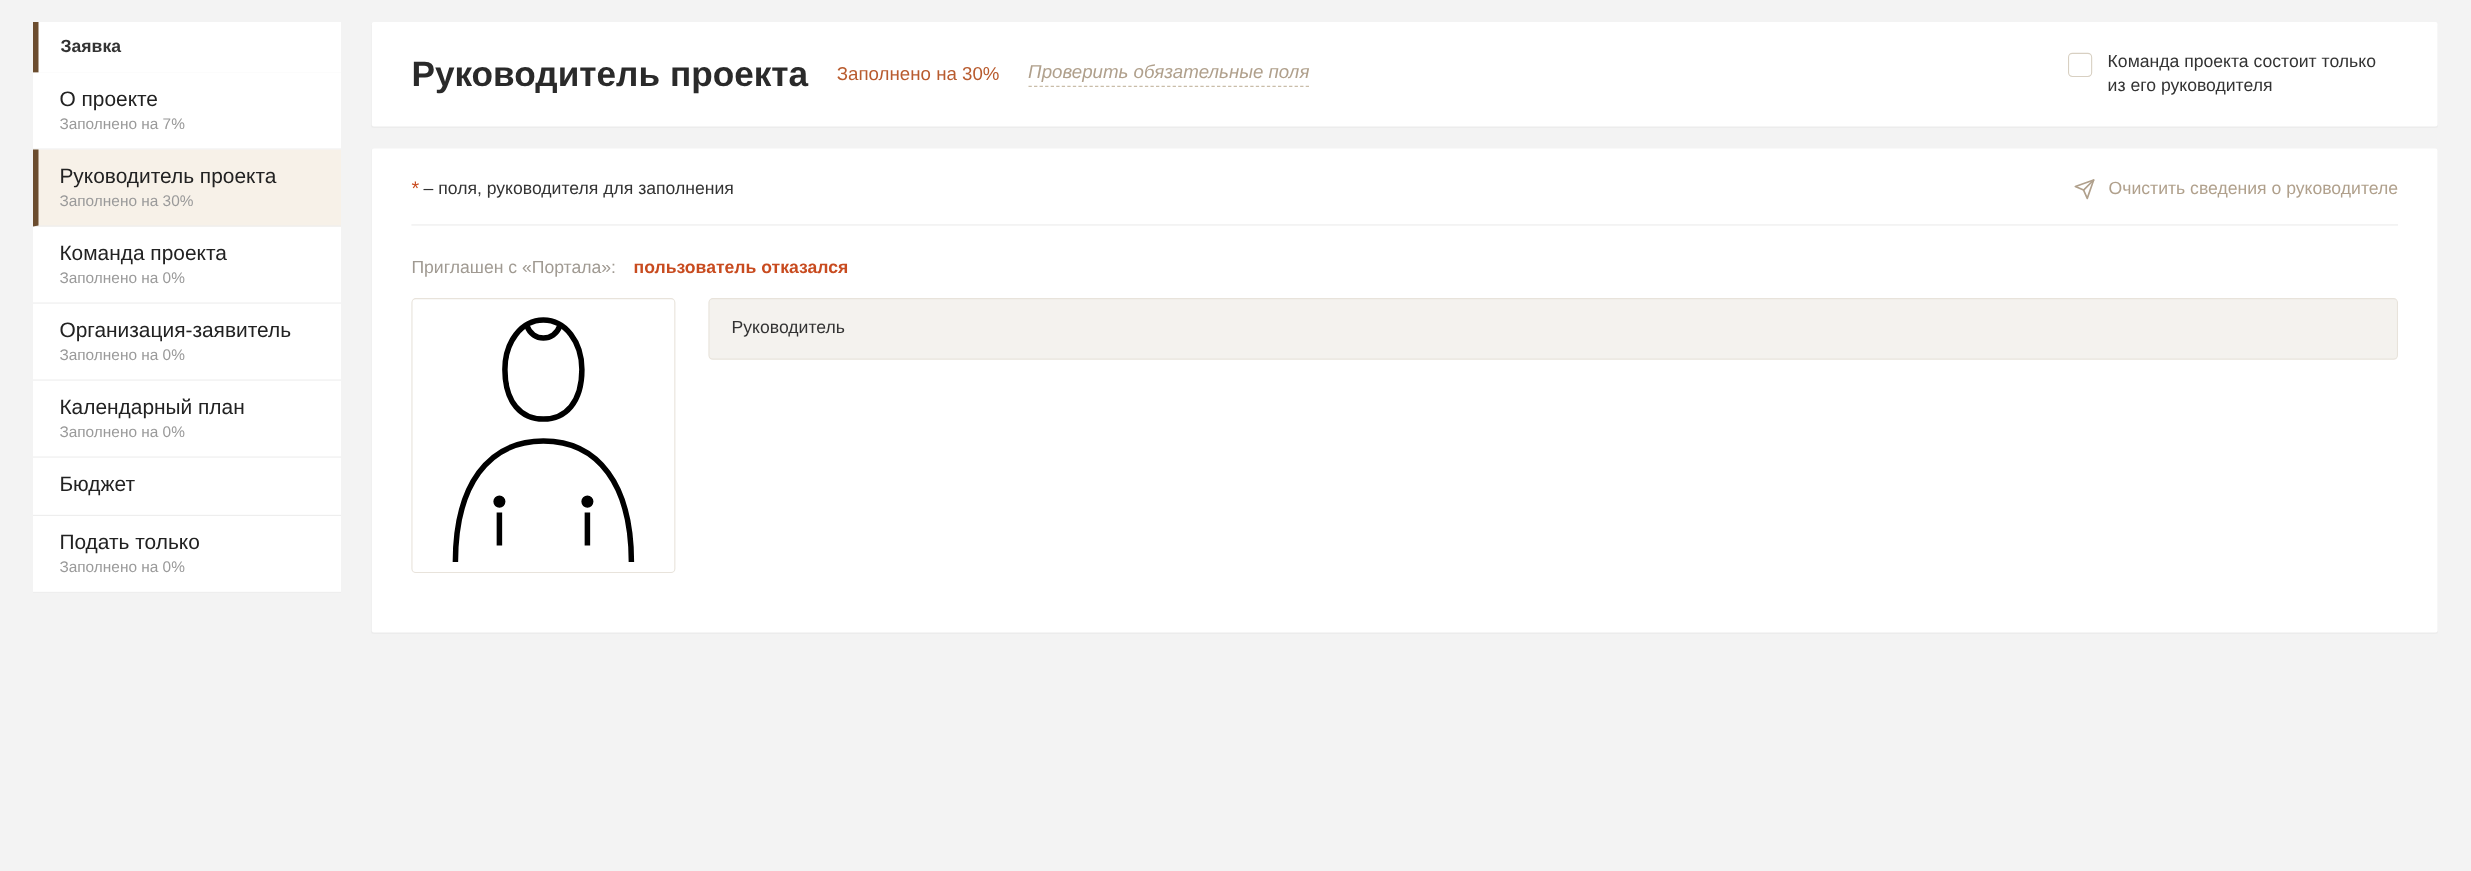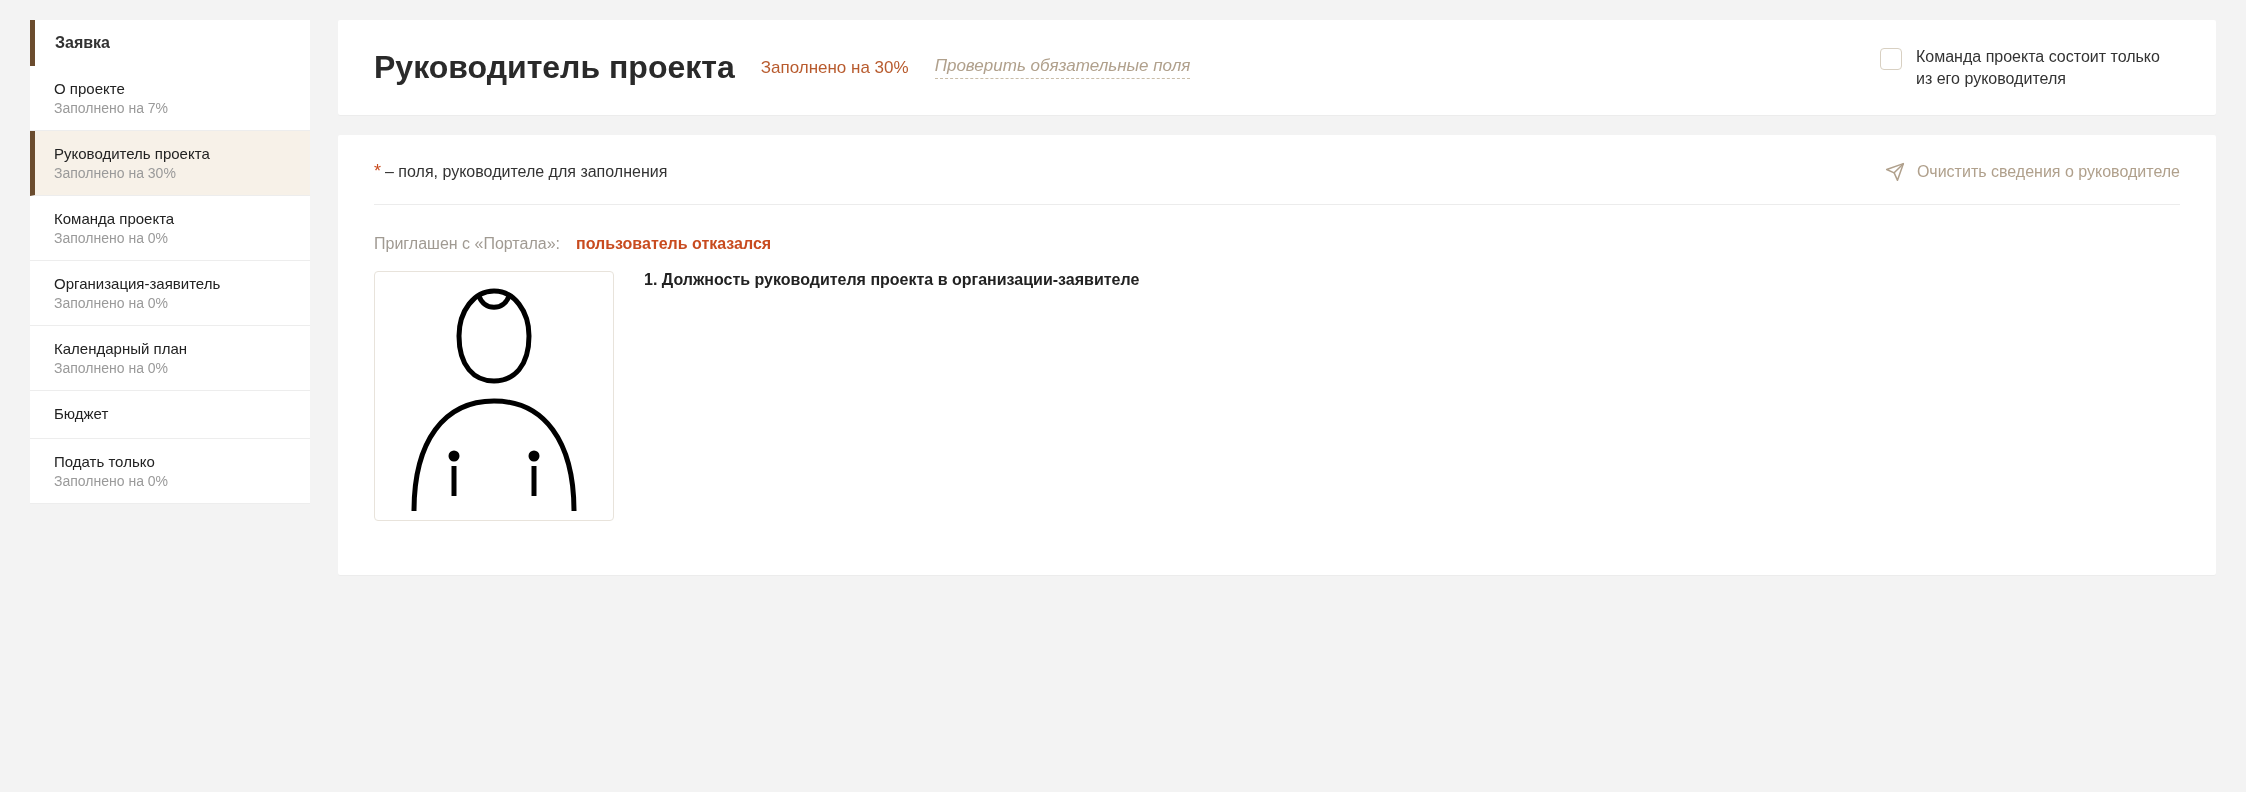--- a/index.html
+++ b/index.html
@@ -31,21 +31,21 @@
       padding: 14px 24px;
       border-bottom: 1px solid #ededed;
       cursor: pointer;
     }
     .sidebar-item.active {
       background: #f7f1e8;
       border-left: 5px solid #6b4c2e;
       padding-left: 19px;
     }
     .sidebar-item-label {
-      font-size: 15px;
+      font-size: 19px;
       color: #222;
       display: block;
       margin-bottom: 2px;
     }
     .sidebar-item-sub {
       font-size: 14px;
       color: #9a9a9a;
       text-align: center;
     }
     .main {
@@ -222,21 +222,21 @@
       <span class="check-required">Проверить обязательные поля</span>
       <label class="team-check-wrap">
         <span class="team-checkbox"></span>
         <span class="team-check-label">Команда проекта состоит только из его руководителя</span>
       </label>
     </section>
 
     <section class="card form-card">
       <div class="required-row">
         <span class="req-star">*</span>
-        <span class="req-text">– поля, руководителе для заполнения</span>
+        <span class="req-text">– поля, руководителя для заполнения</span>
         <span class="clear-link">
           <svg width="20" height="20" viewBox="0 0 24 24" fill="none" stroke="#b0a08c" stroke-width="1.8" stroke-linecap="round" stroke-linejoin="round">
               <path d="M22 2L11 13"></path>
               <path d="M22 2l-7 20-4-9-9-4 20-7z"></path>
             </svg>
           <span>Очистить сведения о руководителе</span>
         </span>
       </div>
 
       <div class="invite-row">
@@ -252,20 +252,20 @@
             <path d="M30 230 C 30 160 60 120 110 120 C 160 120 190 160 190 230"></path>
             <line x1="70" y1="185" x2="70" y2="215"></line>
             <line x1="150" y1="185" x2="150" y2="215"></line>
             <circle cx="70" cy="175" r="3" fill="#000"></circle>
             <circle cx="150" cy="175" r="3" fill="#000"></circle>
           </svg>
         </div>
 
         <div class="fields-col">
           <div class="field-group">
-            <label class="field-label">1. Должность руководителя проекта в организации-заявителе</label>
+            <input class="input readonly" type="text" readonly="" value="Руководитель" style="">
           </div>
 
         </div>
       </div>
     </section>
   </main>
 </div>
 
 </body></html>

